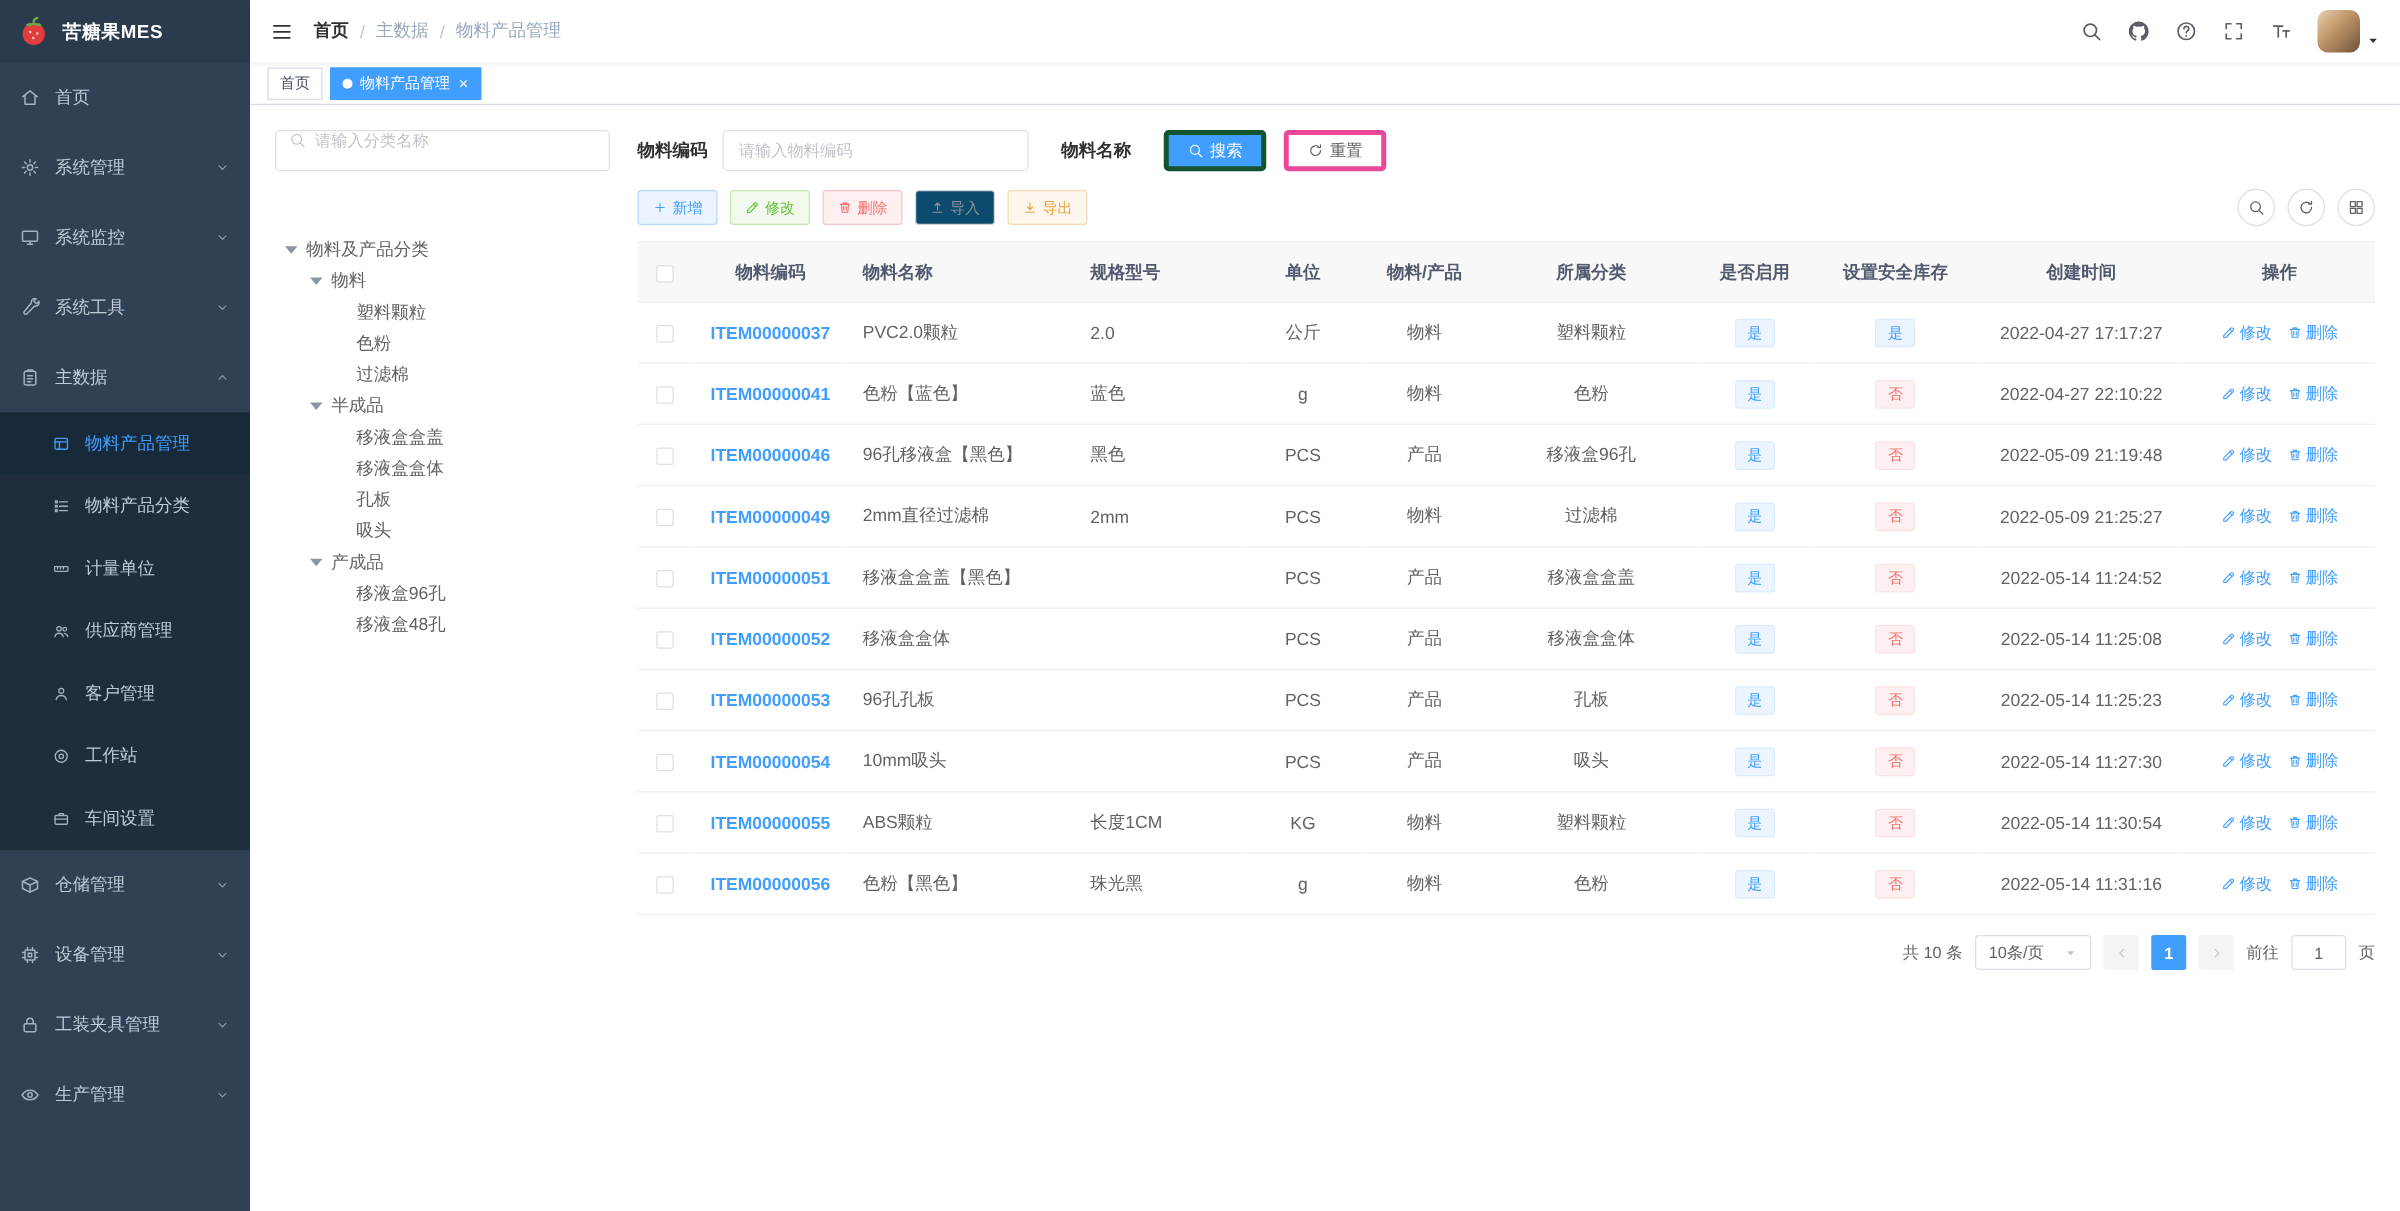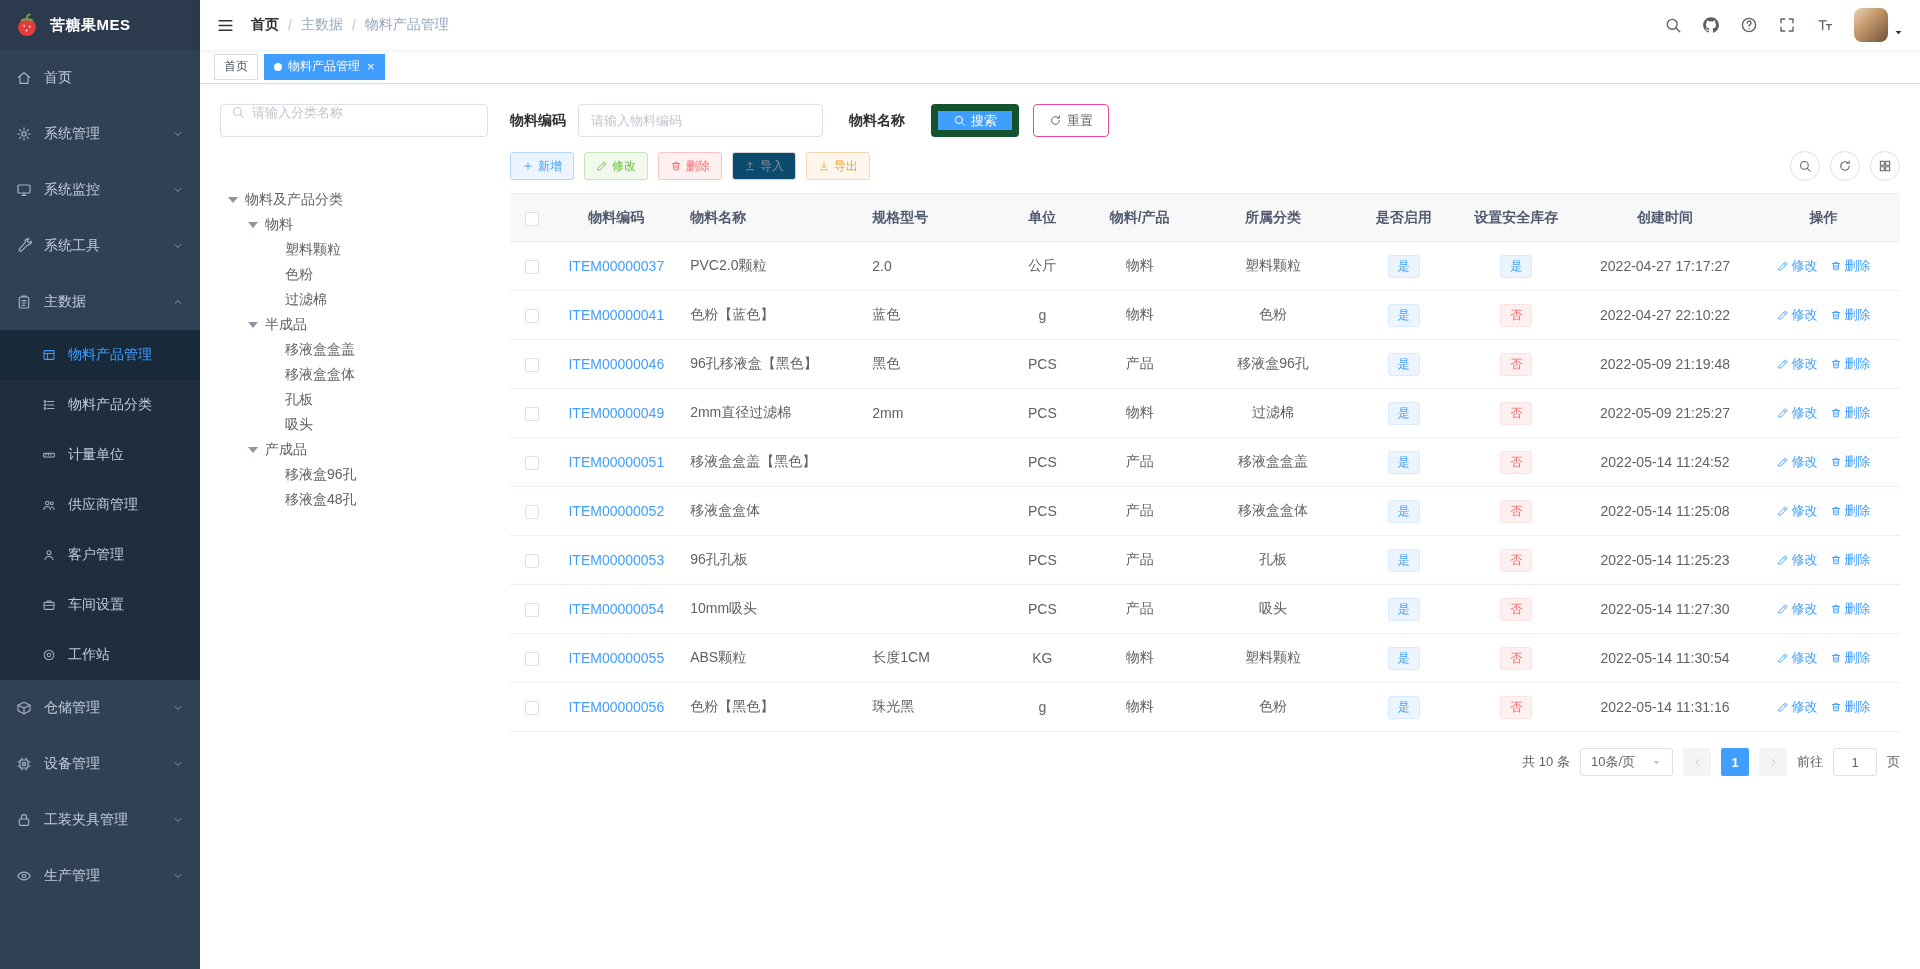--- a/index.html
+++ b/index.html
@@ -59,39 +59,39 @@
   .tree-label{white-space:nowrap;}
 
   
   .table-panel{flex:1;display:flex;flex-direction:column;min-width:0;}
   .filter-row{display:flex;align-items:center;gap:10px;margin-bottom:14px;}
   .filter-label{font-size:14px;font-weight:700;color:#303133;margin-right:2px;}
   .filter-label.ml{margin-left:16px;}
   .filter-input{width:245px;height:33px;border:1px solid #dcdfe6;border-radius:4px;padding:0 12px;font-size:13px;color:#606266;outline:none;}
   .filter-input::placeholder{color:#c0c4cc;}
   .btn{display:inline-flex;align-items:center;gap:5px;border-radius:4px;font-size:13px;cursor:pointer;white-space:nowrap;}
-  .btn-primary{height:33px;background:#409eff;border:7px solid #14532d;color:#fff;padding:0 15px;margin-left:14px;}
-  .btn-default{height:33px;background:#fff;border:1px solid #ec4899;color:#606266;padding:0 15px;margin-left:4px;}
+  .btn-primary{height:33px;background:#409eff;border:4px solid #14532d;color:#fff;padding:0 15px;margin-left:14px;}
+  .btn-default{height:33px;background:#fff;border:4px solid #ec4899;color:#606266;padding:0 15px;margin-left:4px;}
 
   .action-row{display:flex;align-items:center;gap:10px;margin-bottom:12px;}
   .btn-plain{height:28px;border-radius:3px;padding:0 11px;font-size:12px;display:inline-flex;align-items:center;gap:4px;cursor:pointer;}
   .plain-primary{background:#ecf5ff;border:1px solid #b3d8ff;color:#409eff;}
   .plain-success{background:#f0f9eb;border:1px solid #c2e7b0;color:#67c23a;}
   .plain-danger{background:#fef0f0;border:1px solid #fbc4c4;color:#f56c6c;}
   .plain-info{background:#0c4a6e;border:1px solid #d3d4d6;color:#909399;}
   .plain-warning{background:#fdf6ec;border:1px solid #f5dab1;color:#e6a23c;}
   .action-right{margin-left:auto;display:flex;gap:10px;}
   .circle-btn{width:30px;height:30px;border-radius:50%;border:1px solid #dcdfe6;background:#fff;color:#606266;display:inline-flex;align-items:center;justify-content:center;cursor:pointer;}
 
   table{width:100%;border-collapse:collapse;table-layout:fixed;font-size:14px;color:#606266;}
   thead th{background:#f8f8f9;color:#515a6e;font-weight:700;height:48px;border-bottom:1px solid #ebeef5;border-top:1px solid #ebeef5;padding:0 6px;text-align:center;font-size:14px;white-space:nowrap;}
   thead th.left,td.left{text-align:left;padding-left:12px;}
   tbody td{height:49px;border-bottom:1px solid #ebeef5;padding:0 6px;text-align:center;white-space:nowrap;overflow:hidden;text-overflow:ellipsis;}
   .checkbox{width:14px;height:14px;border:1px solid #dcdfe6;border-radius:2px;background:#fff;display:inline-block;vertical-align:middle;cursor:pointer;}
-  .code-link{color:#409eff;cursor:pointer;}
+  .code-link{color:#409eff;cursor:pointer;font-weight:bold;}
   .tag{display:inline-block;padding:2px 9px;border-radius:3px;font-size:12px;line-height:17px;}
   .tag-yes{background:#ecf5ff;border:1px solid #d9ecff;color:#409eff;}
   .tag-no{background:#fef0f0;border:1px solid #fde2e2;color:#f56c6c;}
   .op-link{color:#409eff;font-size:13px;display:inline-flex;align-items:center;gap:3px;cursor:pointer;margin:0 6px;}
   .op-link .icon{display:inline-flex;}
 
   .pagination{display:flex;align-items:center;justify-content:flex-end;gap:10px;margin-top:16px;font-size:13px;color:#606266;padding-bottom:20px;}
   .page-size{height:28px;border:1px solid #dcdfe6;border-radius:3px;display:inline-flex;align-items:center;padding:0 10px;gap:16px;color:#606266;cursor:pointer;background:#fff;}
   .page-size .icon{display:inline-flex;color:#c0c4cc;}
   .page-btn{min-width:28px;height:28px;background:#f4f4f5;border-radius:2px;display:inline-flex;align-items:center;justify-content:center;cursor:pointer;color:#606266;}
@@ -228,34 +228,34 @@
               <svg viewBox="0 0 24 24" width="14" height="14" fill="none" stroke="currentColor" stroke-width="1.8" stroke-linecap="round" stroke-linejoin="round">
                 <circle cx="12" cy="8" r="3.4"></circle>
                 <path d="M5 20c1-4 3.8-5.6 7-5.6s6 1.6 7 5.6"></path>
               </svg>
             </span>
             <span class="menu-label">客户管理</span>
           </div>
           <div class="menu-item">
             <span class="icon ">
               <svg viewBox="0 0 24 24" width="14" height="14" fill="none" stroke="currentColor" stroke-width="1.8" stroke-linecap="round" stroke-linejoin="round">
-                <rect x="3.5" y="7.5" width="17" height="12" rx="1.5"></rect>
-                <path d="M9 7.5V5h6v2.5M3.5 12.5h17"></path>
-              </svg>
-            </span>
-            <span class="menu-label">车间设置</span>
+                <circle cx="12" cy="12" r="8.2"></circle>
+                <circle cx="12" cy="12" r="3"></circle>
+              </svg>
+            </span>
+            <span class="menu-label">工作站</span>
           </div>
           <div class="menu-item">
             <span class="icon ">
               <svg viewBox="0 0 24 24" width="14" height="14" fill="none" stroke="currentColor" stroke-width="1.8" stroke-linecap="round" stroke-linejoin="round">
-                <circle cx="12" cy="12" r="8.2"></circle>
-                <circle cx="12" cy="12" r="3"></circle>
-              </svg>
-            </span>
-            <span class="menu-label">工作站</span>
+                <rect x="3.5" y="7.5" width="17" height="12" rx="1.5"></rect>
+                <path d="M9 7.5V5h6v2.5M3.5 12.5h17"></path>
+              </svg>
+            </span>
+            <span class="menu-label">车间设置</span>
           </div>
         </div>
         <div class="menu-item">
           <span class="icon ">
             <svg viewBox="0 0 24 24" width="16" height="16" fill="none" stroke="currentColor" stroke-width="1.8" stroke-linecap="round" stroke-linejoin="round">
               <path d="M3 7.8 12 3.5l9 4.3v8.4l-9 4.3-9-4.3z"></path>
               <path d="M3 7.8l9 4.2 9-4.2M12 12v8.5"></path>
             </svg>
           </span>
           <span class="menu-label">仓储管理</span>

